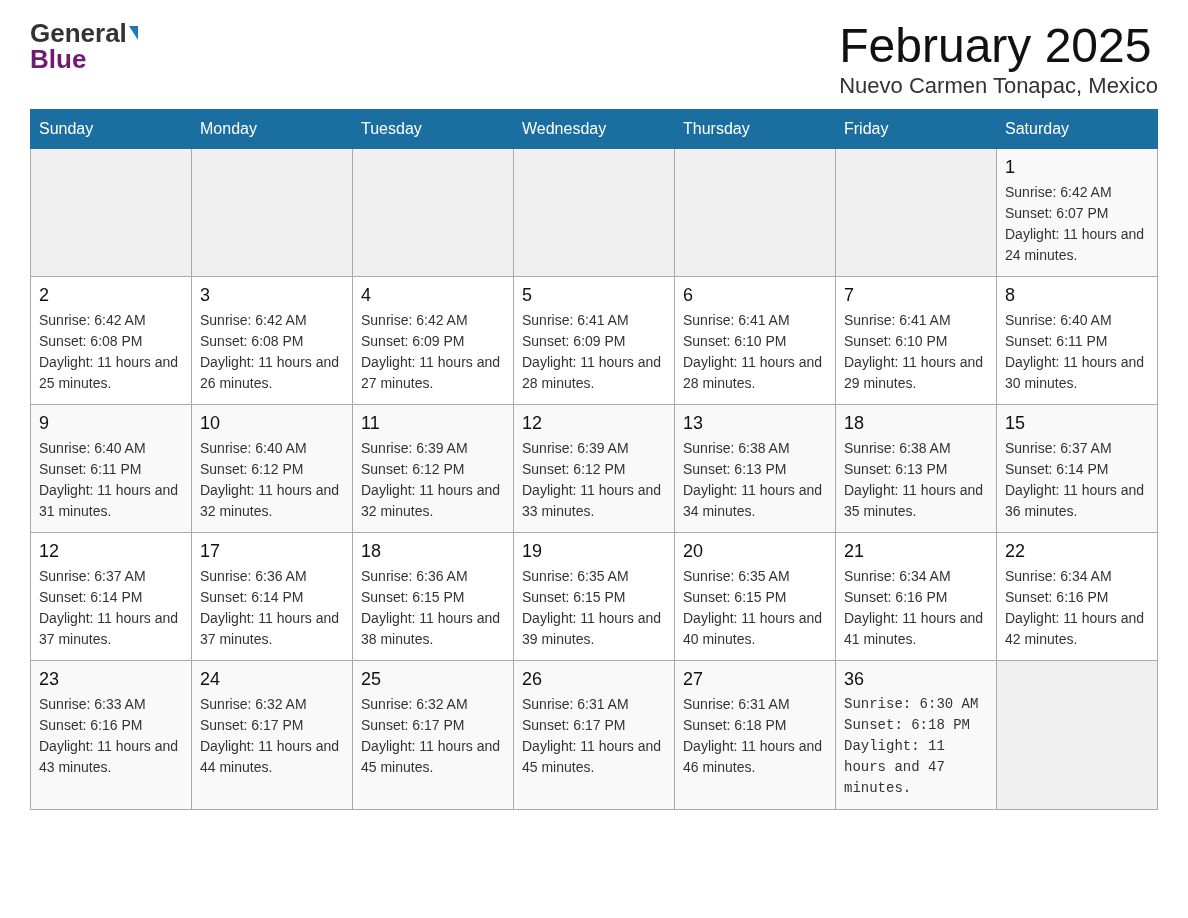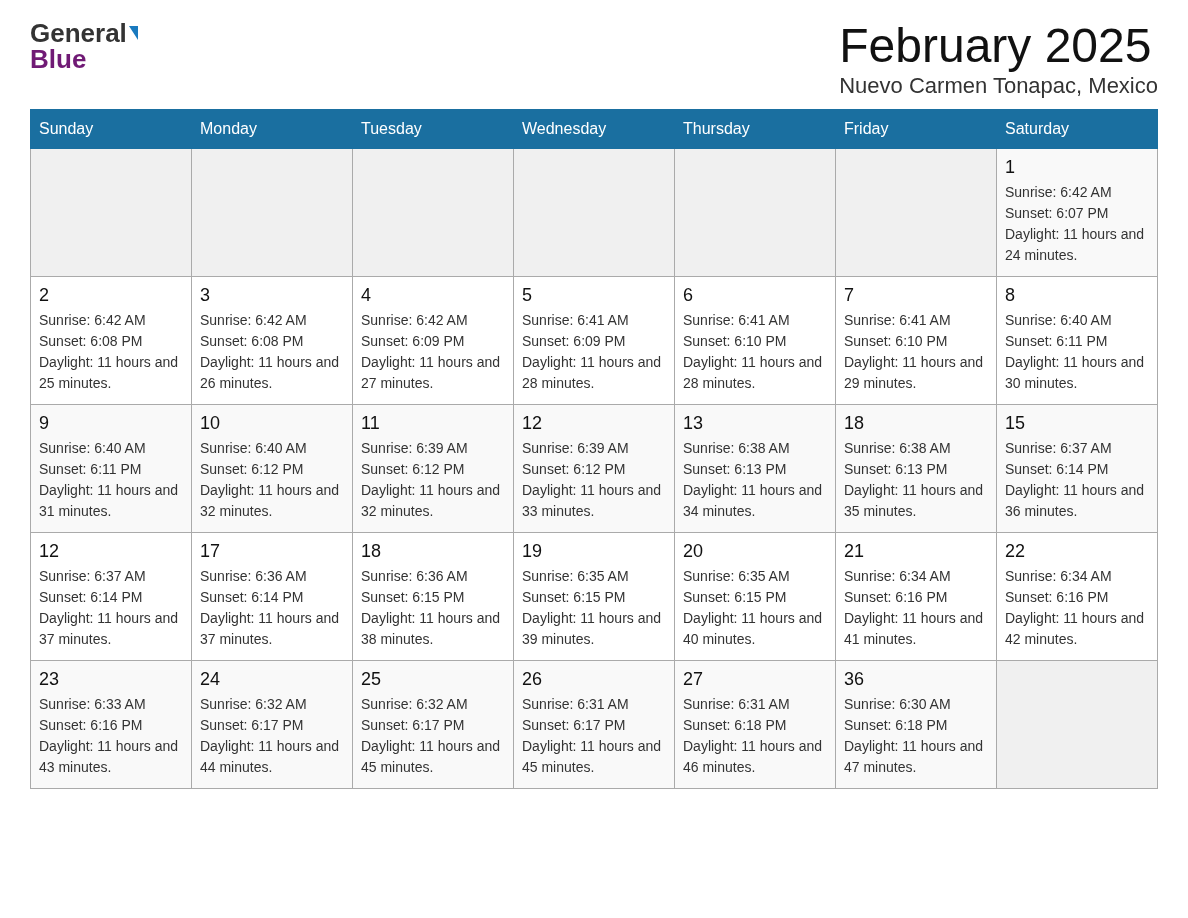--- a/index.html
+++ b/index.html
@@ -308,20 +308,20 @@
 Daylight: 11 hours and 45 minutes.</div>
         </td>
         <td>
           <span class="day-number">27</span>
           <div class="day-info" style="white-space: pre-line;">Sunrise: 6:31 AM
 Sunset: 6:18 PM
 Daylight: 11 hours and 46 minutes.</div>
         </td>
         <td>
           <span class="day-number">36</span>
-          <div class="day-info" style="white-space: pre-line;">Sunrise: 6:30 AM
+          <div class="day-info" style="white-space: pre-line; font-family: Liberation Mono, monospace;">Sunrise: 6:30 AM
 Sunset: 6:18 PM
 Daylight: 11 hours and 47 minutes.</div>
         </td>
         <td class="empty-cell"></td>
       </tr>
     </tbody>
 </table>
 
 </body></html>

